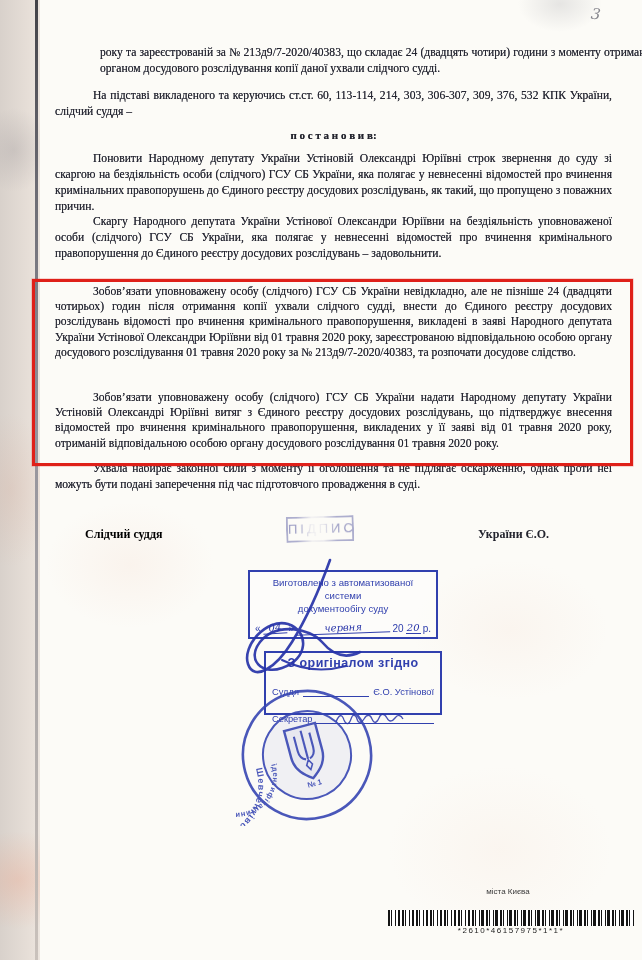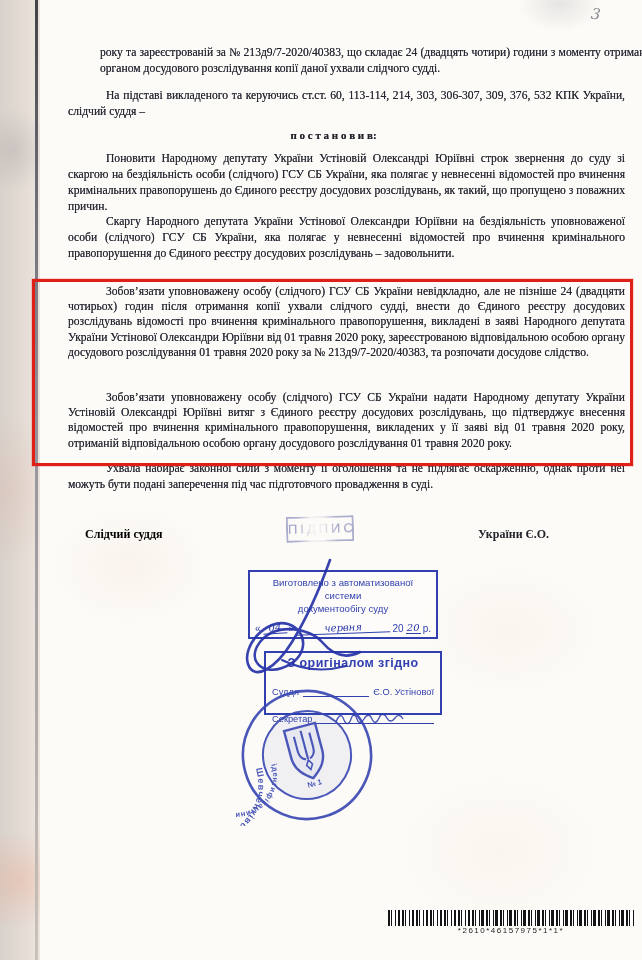--- a/index.html
+++ b/index.html
@@ -31,21 +31,21 @@
   .page-number{
     position:absolute;left:591px;top:5px;
     font:italic 15px "DejaVu Serif",serif;color:#85858c;
     transform:rotate(7deg);
   }
   .bodytext{
     position:absolute;left:55px;width:557px;
     font-size:11.6px;line-height:16px;text-align:justify;
     color:#242531;text-shadow:0 0 .3px rgba(36,37,49,.75);
   }
-  .indent{text-indent:38px;margin-left:13px;}
+  .indent{text-indent:38px;}
   .heading{
     position:absolute;left:55px;width:557px;text-align:center;
     font-size:11px;font-weight:bold;color:#23242e;
     text-shadow:0 0 .3px rgba(35,36,46,.8);
   }
   .boxed{line-height:15.2px;}
   .red-box{
     position:absolute;left:32px;top:279px;width:601px;height:187px;
     border:3px solid #df2019;box-sizing:border-box;
     box-shadow:0 0 0 .5px rgba(223,32,25,.35);
@@ -201,15 +201,16 @@
       <path d="M-8,-16 v15 c0,6 3,9 6,10" stroke-width="2.1"></path>
       <path d="M8,-16 v15 c0,6 -3,9 -6,10" stroke-width="2.1"></path>
       <path d="M0,-20 v29" stroke-width="2.1"></path>
       <path d="M0,10 l3,5 l-3,5 l-3,-5 z" stroke-width="1.6"></path>
     </g>
     <text x="71" y="103" text-anchor="middle" font-family="Liberation Sans, sans-serif" font-size="7.5" font-weight="bold" fill="#3746b3">№ 1</text>
   </g>
 </svg>
 
 <div class="footer-court">
+  <div>міста Києва</div>
 </div>
 <div class="barcode"></div>
 <div class="barcode-caption">*2610*46157975*1*1*</div>
 
 </body></html>

